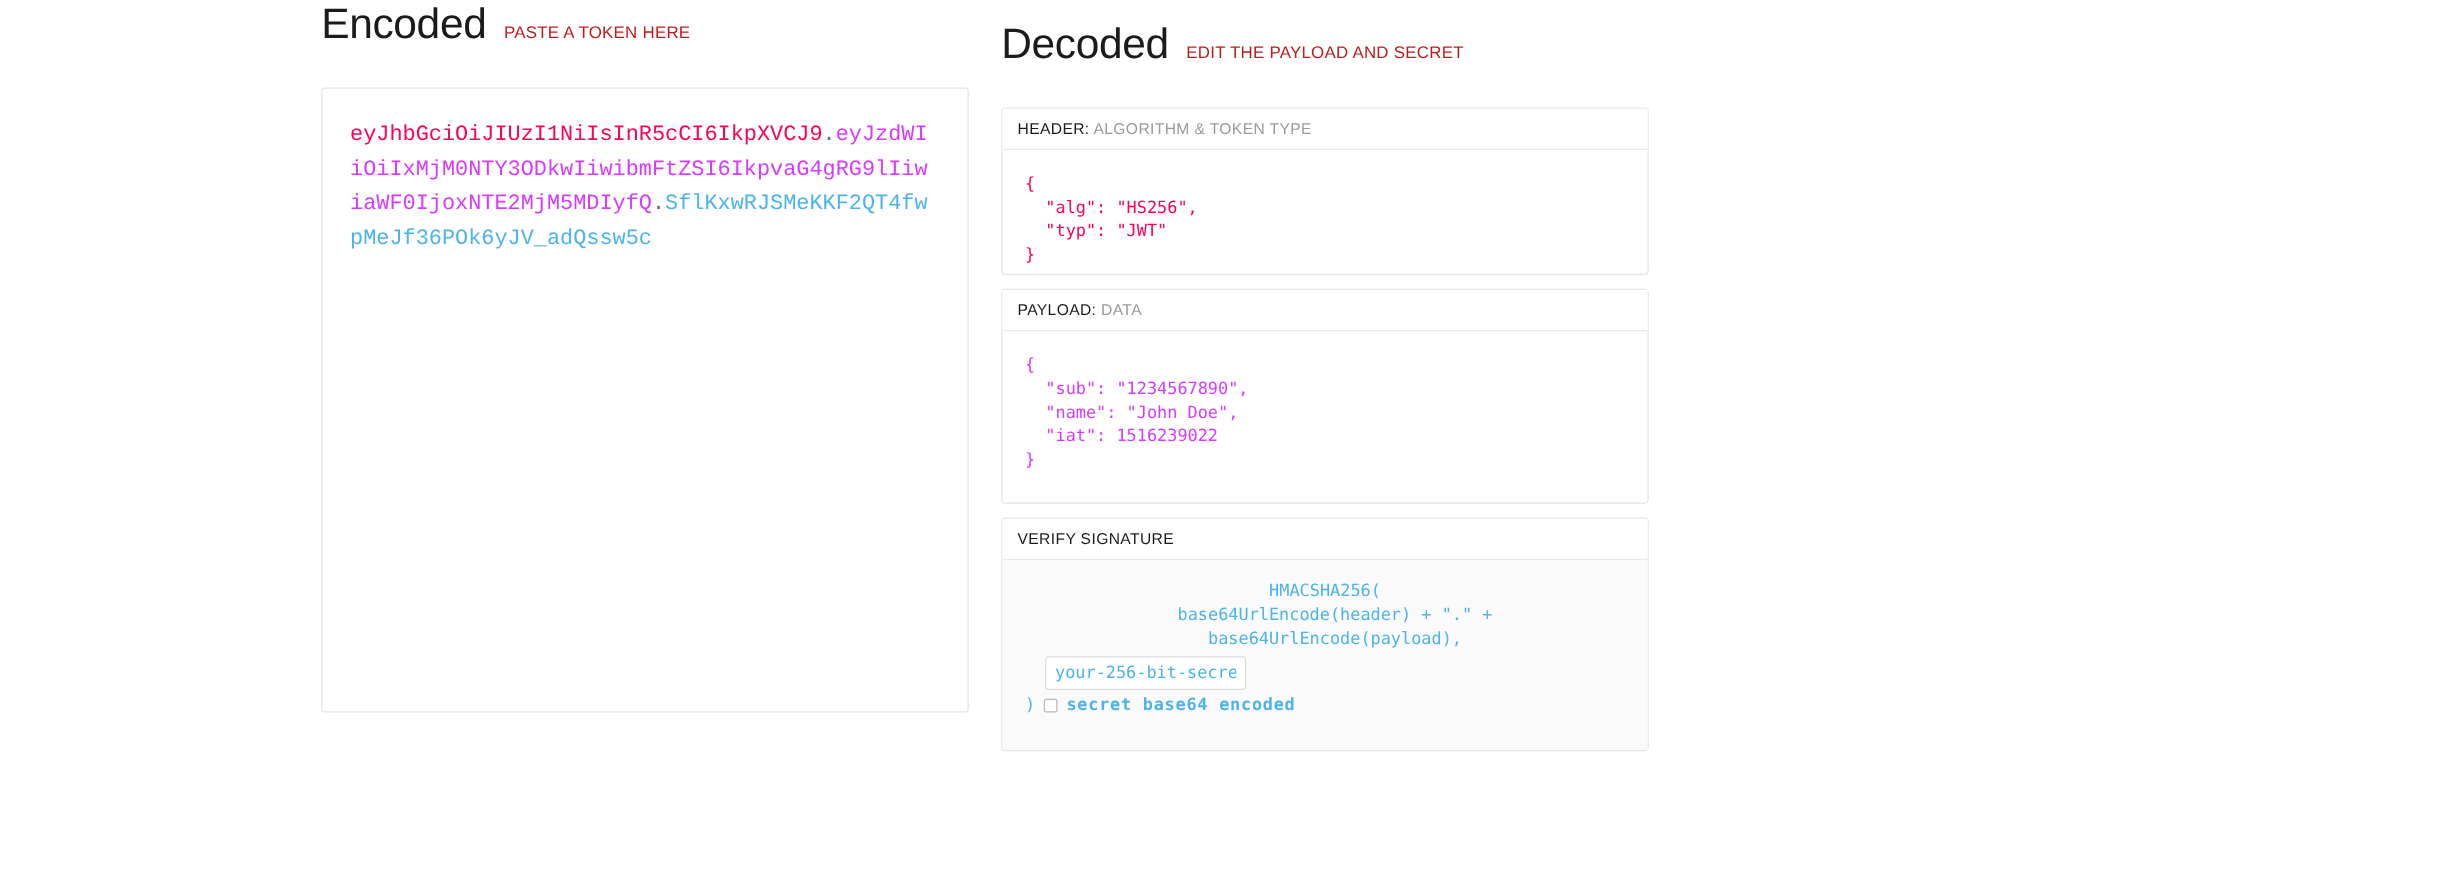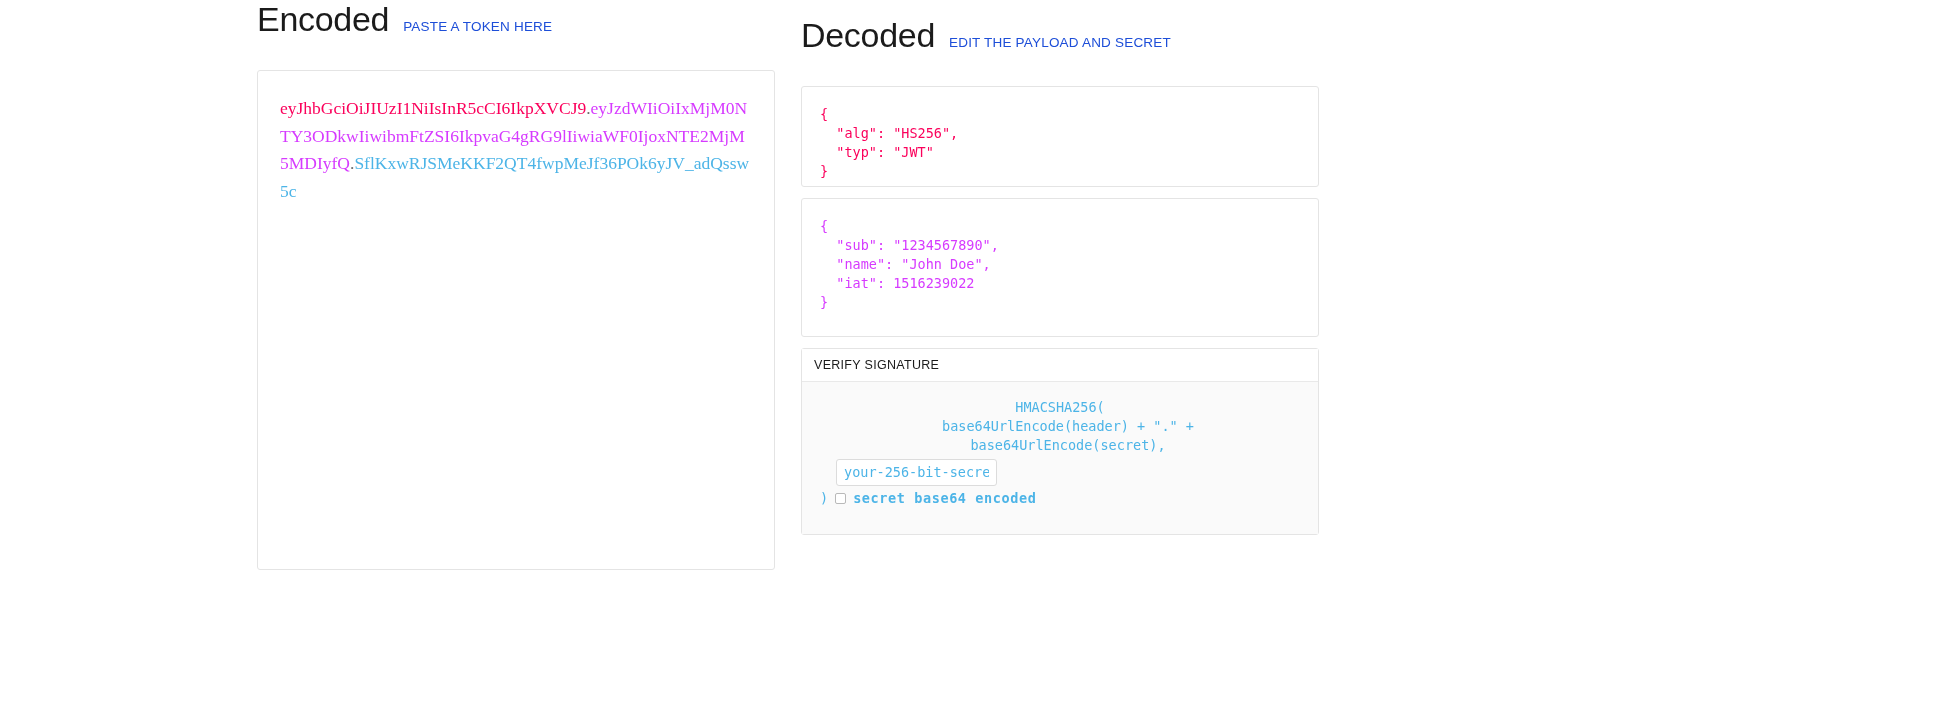--- a/index.html
+++ b/index.html
@@ -25,21 +25,21 @@
   }
   .col-title {
     font-size: 34px;
     font-weight: 400;
     color: #1b1b1b;
     letter-spacing: -0.3px;
     line-height: 1;
   }
   .col-sub {
     font-size: 13.5px;
-    color: #1d4ed8;
+    color: #b91c1c;
     letter-spacing: 0.2px;
     font-weight: 400;
     text-transform: uppercase;
   }
 
   
   .encoded-col {
     position: absolute;
     left: 257px;
     top: 0;
@@ -50,21 +50,21 @@
   .token-box {
     margin-top: 34px;
     width: 518px;
     height: 500px;
     border: 1px solid #e4e4e4;
     border-radius: 3px;
     background: #ffffff;
     padding: 24px 22px 20px 22px;
   }
   .token-text {
-    font-family: Liberation Serif, serif;
+    font-family: Liberation Mono, monospace;
     font-size: 17.5px;
     line-height: 27.5px;
     word-break: break-all;
     white-space: normal;
     letter-spacing: 0px;
   }
   .seg-header { color: #fb015b; }
   .seg-dot    { color: #6b6b6b; }
   .seg-payload{ color: #d63aff; }
   .seg-sig    { color: #4cb4e7; }
@@ -170,40 +170,42 @@
 
   <div class="decoded-col">
     <div class="col-title-row">
       <span class="col-title">Decoded</span>
       <span class="col-sub">EDIT THE PAYLOAD AND SECRET</span>
     </div>
 
     <div class="decoded-stack">
 
       <div class="panel">
+        <div class="panel-label"><span class="lab-strong">HEADER:</span> <span>ALGORITHM &amp; TOKEN TYPE</span></div>
         <div class="panel-body body-header">{
   "alg": "HS256",
   "typ": "JWT"
 }</div>
       </div>
 
       <div class="panel">
+        <div class="panel-label"><span class="lab-strong">PAYLOAD:</span> <span>DATA</span></div>
         <div class="panel-body body-payload">{
   "sub": "1234567890",
   "name": "John Doe",
   "iat": 1516239022
 }</div>
       </div>
 
       <div class="panel">
         <div class="panel-label"><span class="lab-strong">VERIFY SIGNATURE</span></div>
         <div class="panel-body body-sig">
           <div class="sig-line">HMACSHA256(</div>
           <div class="sig-line sig-indent">base64UrlEncode(header) + "." +</div>
-          <div class="sig-line sig-indent">base64UrlEncode(secret),</div>
+          <div class="sig-line sig-indent">base64UrlEncode(payload),</div>
           <div class="secret-row">
             <input class="secret-input" type="text" value="your-256-bit-secret" style="">
           </div>
           <div class="closing-row">
             <span class="paren">)</span>
             <span class="cb"></span>
             <span class="cb-label">secret base64 encoded</span>
           </div>
         </div>
       </div>

